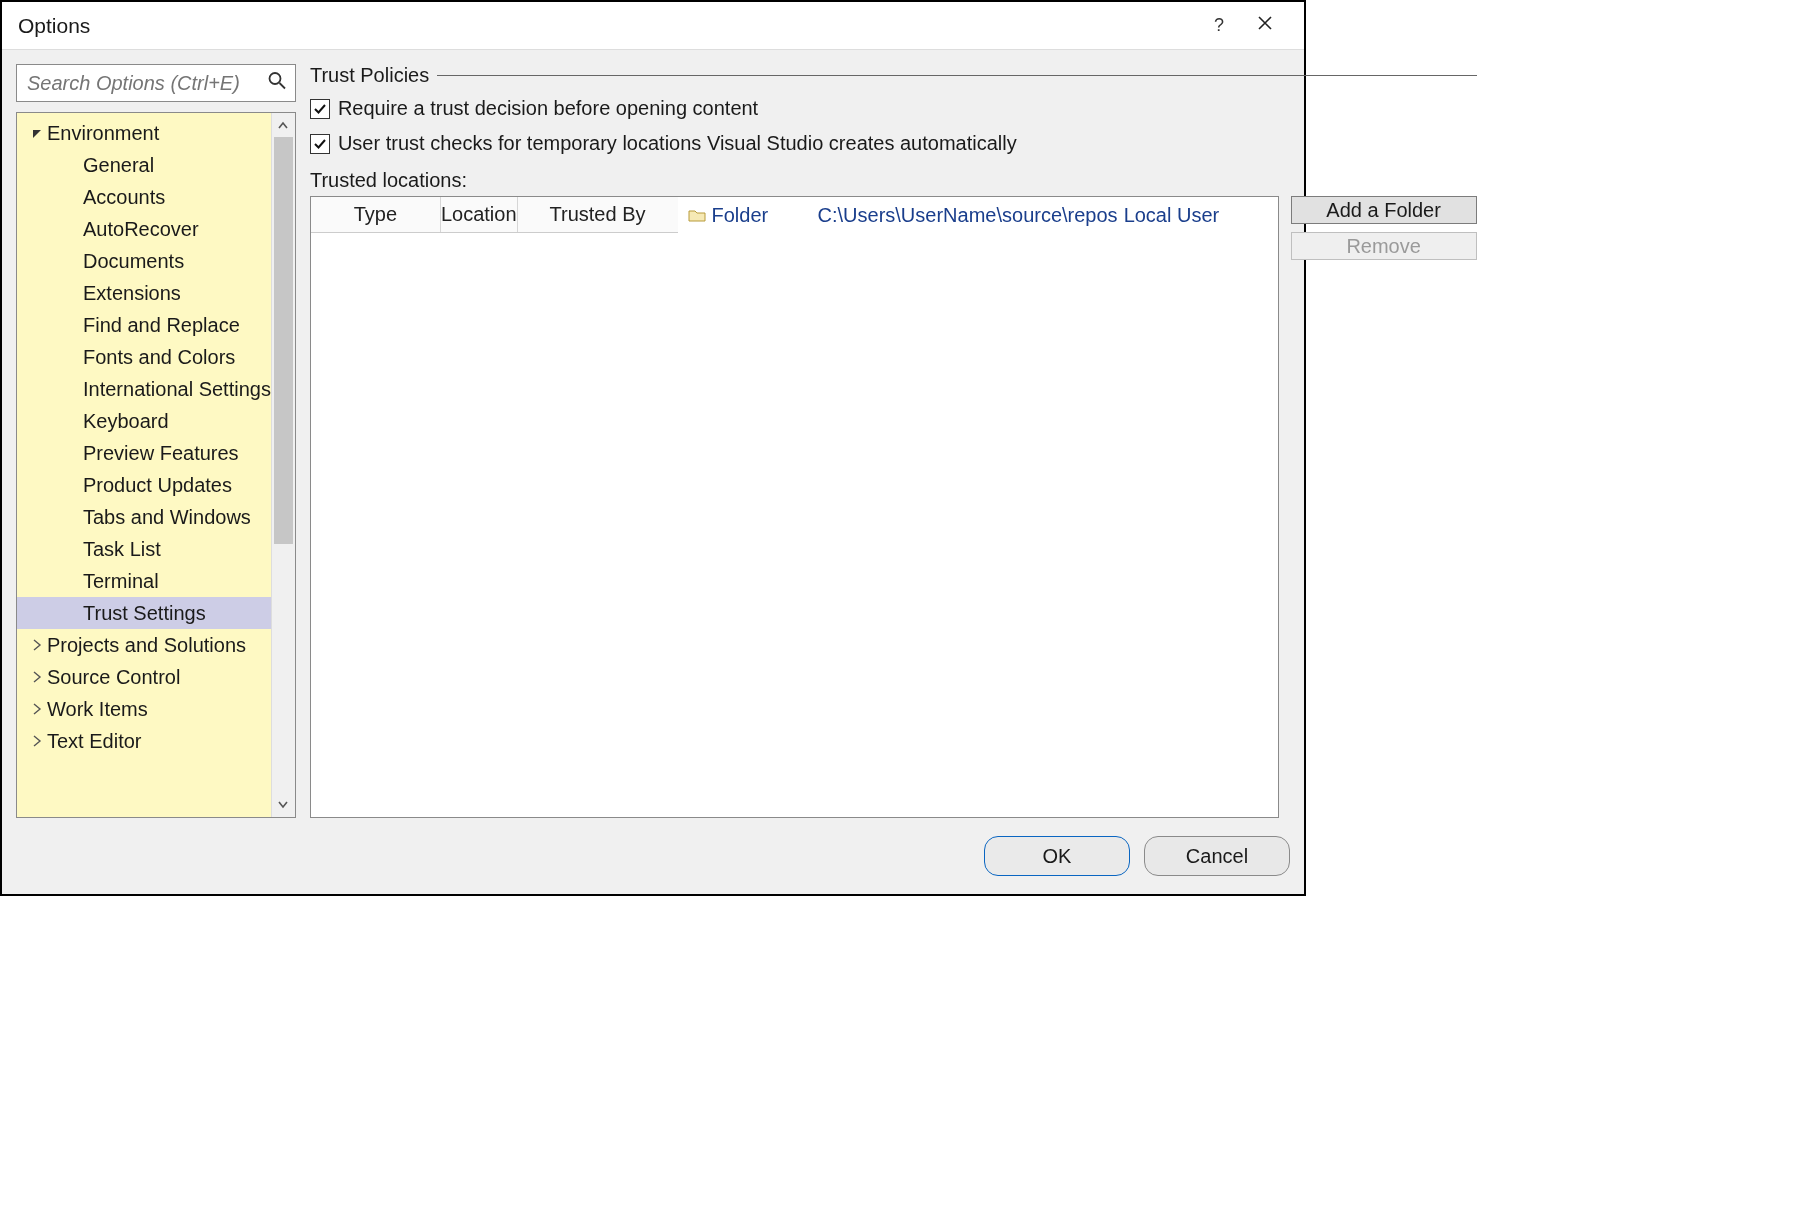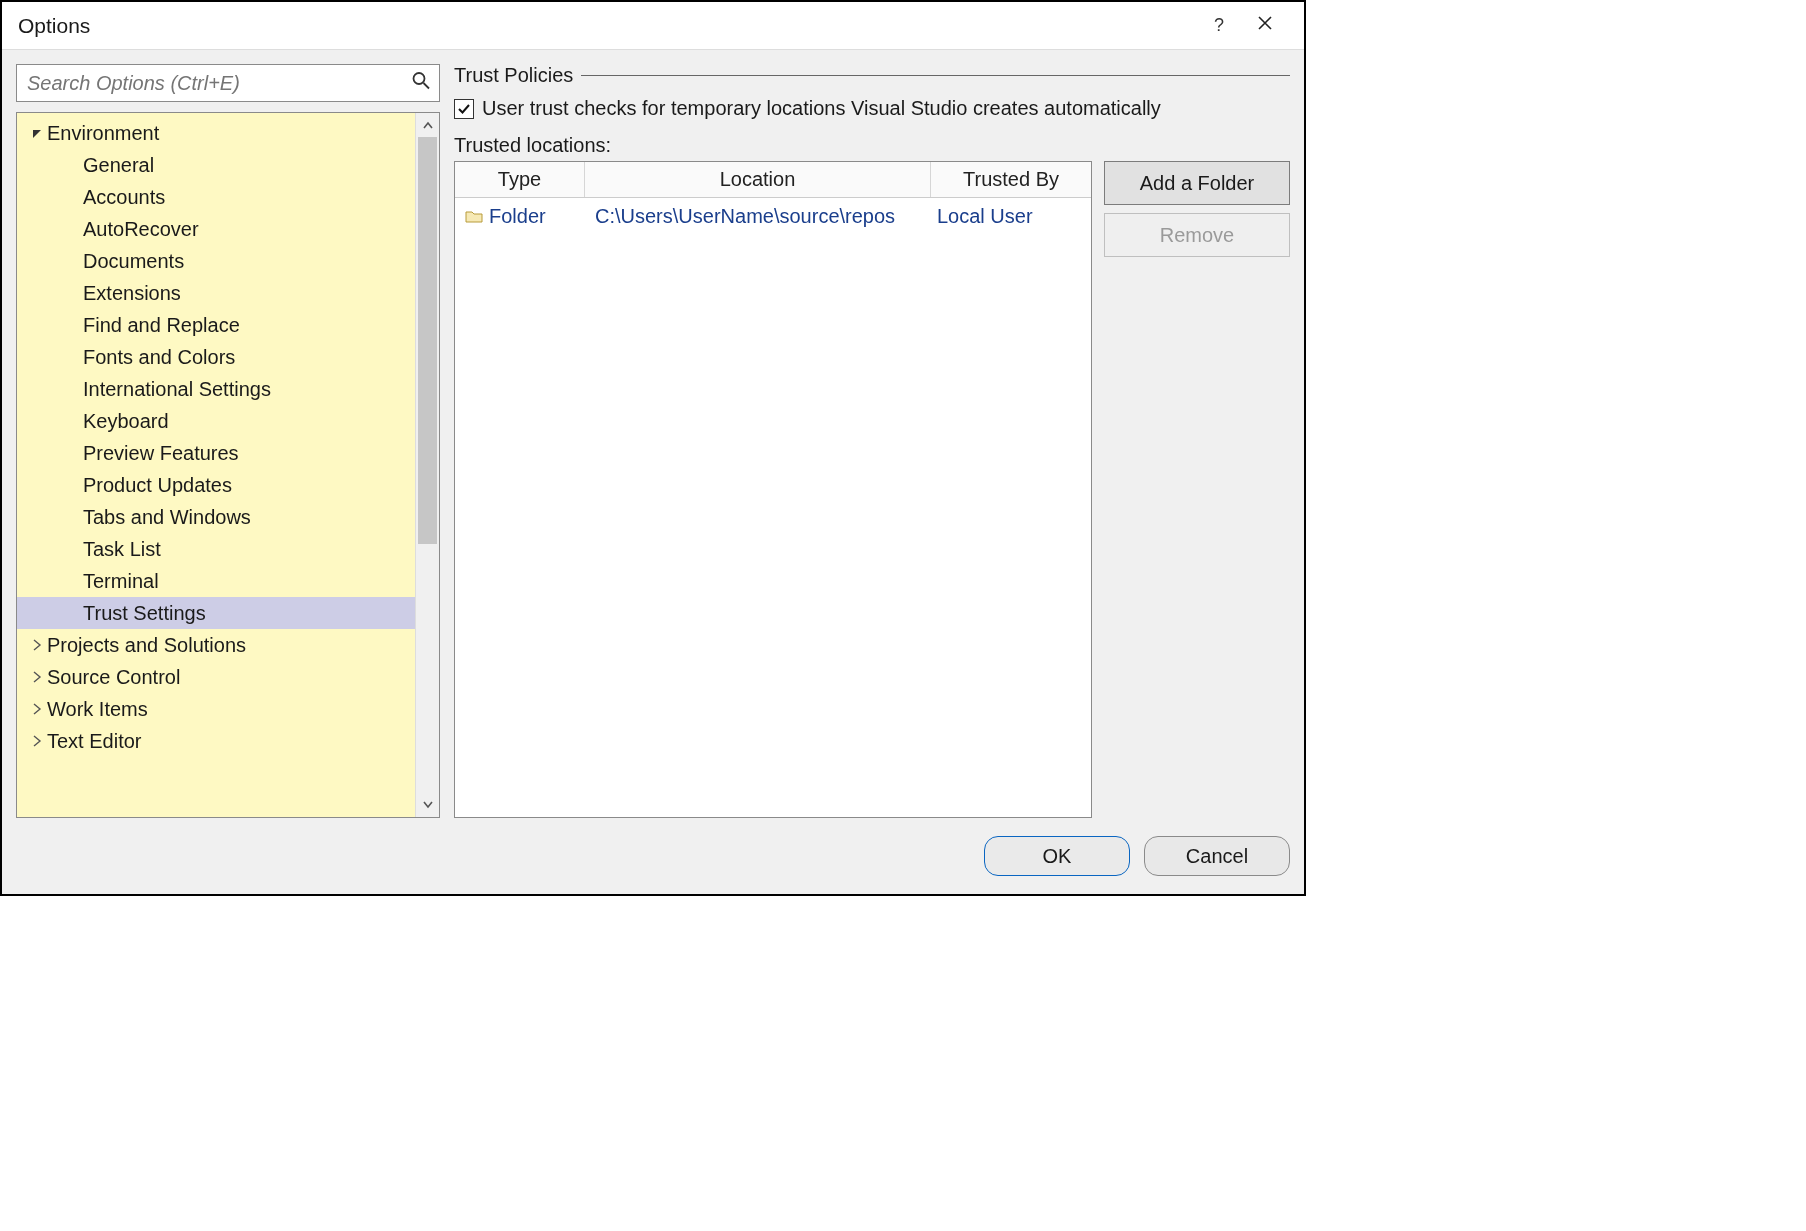--- a/index.html
+++ b/index.html
@@ -186,21 +186,21 @@
     display:flex;
     gap:12px;
     flex:1;
     min-height:0;
   }
   .table-wrap {
     flex:1;
     border:1px solid #8a8a8a;
     background:#fff;
     display:flex;
-    flex-direction:column;
+    flex-direction:row;
     min-height:0;
   }
   .thead {
     display:flex;
     height:36px;
     background:#fff;
     border-bottom:1px solid #ccc;
   }
   .th {
     display:flex;align-items:center;justify-content:center;
@@ -225,21 +225,21 @@
   .td.col-loc{color:#1a3e8c;padding-left:10px;}
   .td.col-by{color:#1a3e8c;padding-left:6px;}
   .folder-icon svg{width:18px;height:14px;}
   .side-buttons{
     width:186px;
     display:flex;
     flex-direction:column;
     gap:8px;
   }
   .btn{
-    height:44px;
+    height:28px;
     border:1px solid #8a8a8a;
     background:#e8e8e8;
     font-size:20px;
     display:flex;align-items:center;justify-content:center;
   }
   .btn.disabled{color:#9a9a9a;background:#efefef;border-color:#bfbfbf;}
   .btn.default{border:1.5px solid #7c7c7c;background:#e1e1e1;}
   .footer{
     height:62px;
     display:flex;
@@ -386,20 +386,28 @@
         </div>
       </div>
     </div>
 
     <div class="right">
       <div class="group-header">
         <span>Trust Policies</span>
         <div class="line"></div>
       </div>
 
+      <label class="check-row">
+        <span class="chk">
+          <svg viewBox="0 0 14 14">
+              <path d="M2 7 L5.5 10.5 L12 3" stroke="#111" stroke-width="2" fill="none"></path>
+            </svg>
+        </span>
+        <span>Require a trust decision before opening content</span>
+      </label>
 
       <label class="check-row">
         <span class="chk">
           <svg viewBox="0 0 14 14">
               <path d="M2 7 L5.5 10.5 L12 3" stroke="#111" stroke-width="2" fill="none"></path>
             </svg>
         </span>
         <span>User trust checks for temporary locations Visual Studio creates automatically</span>
       </label>
 

